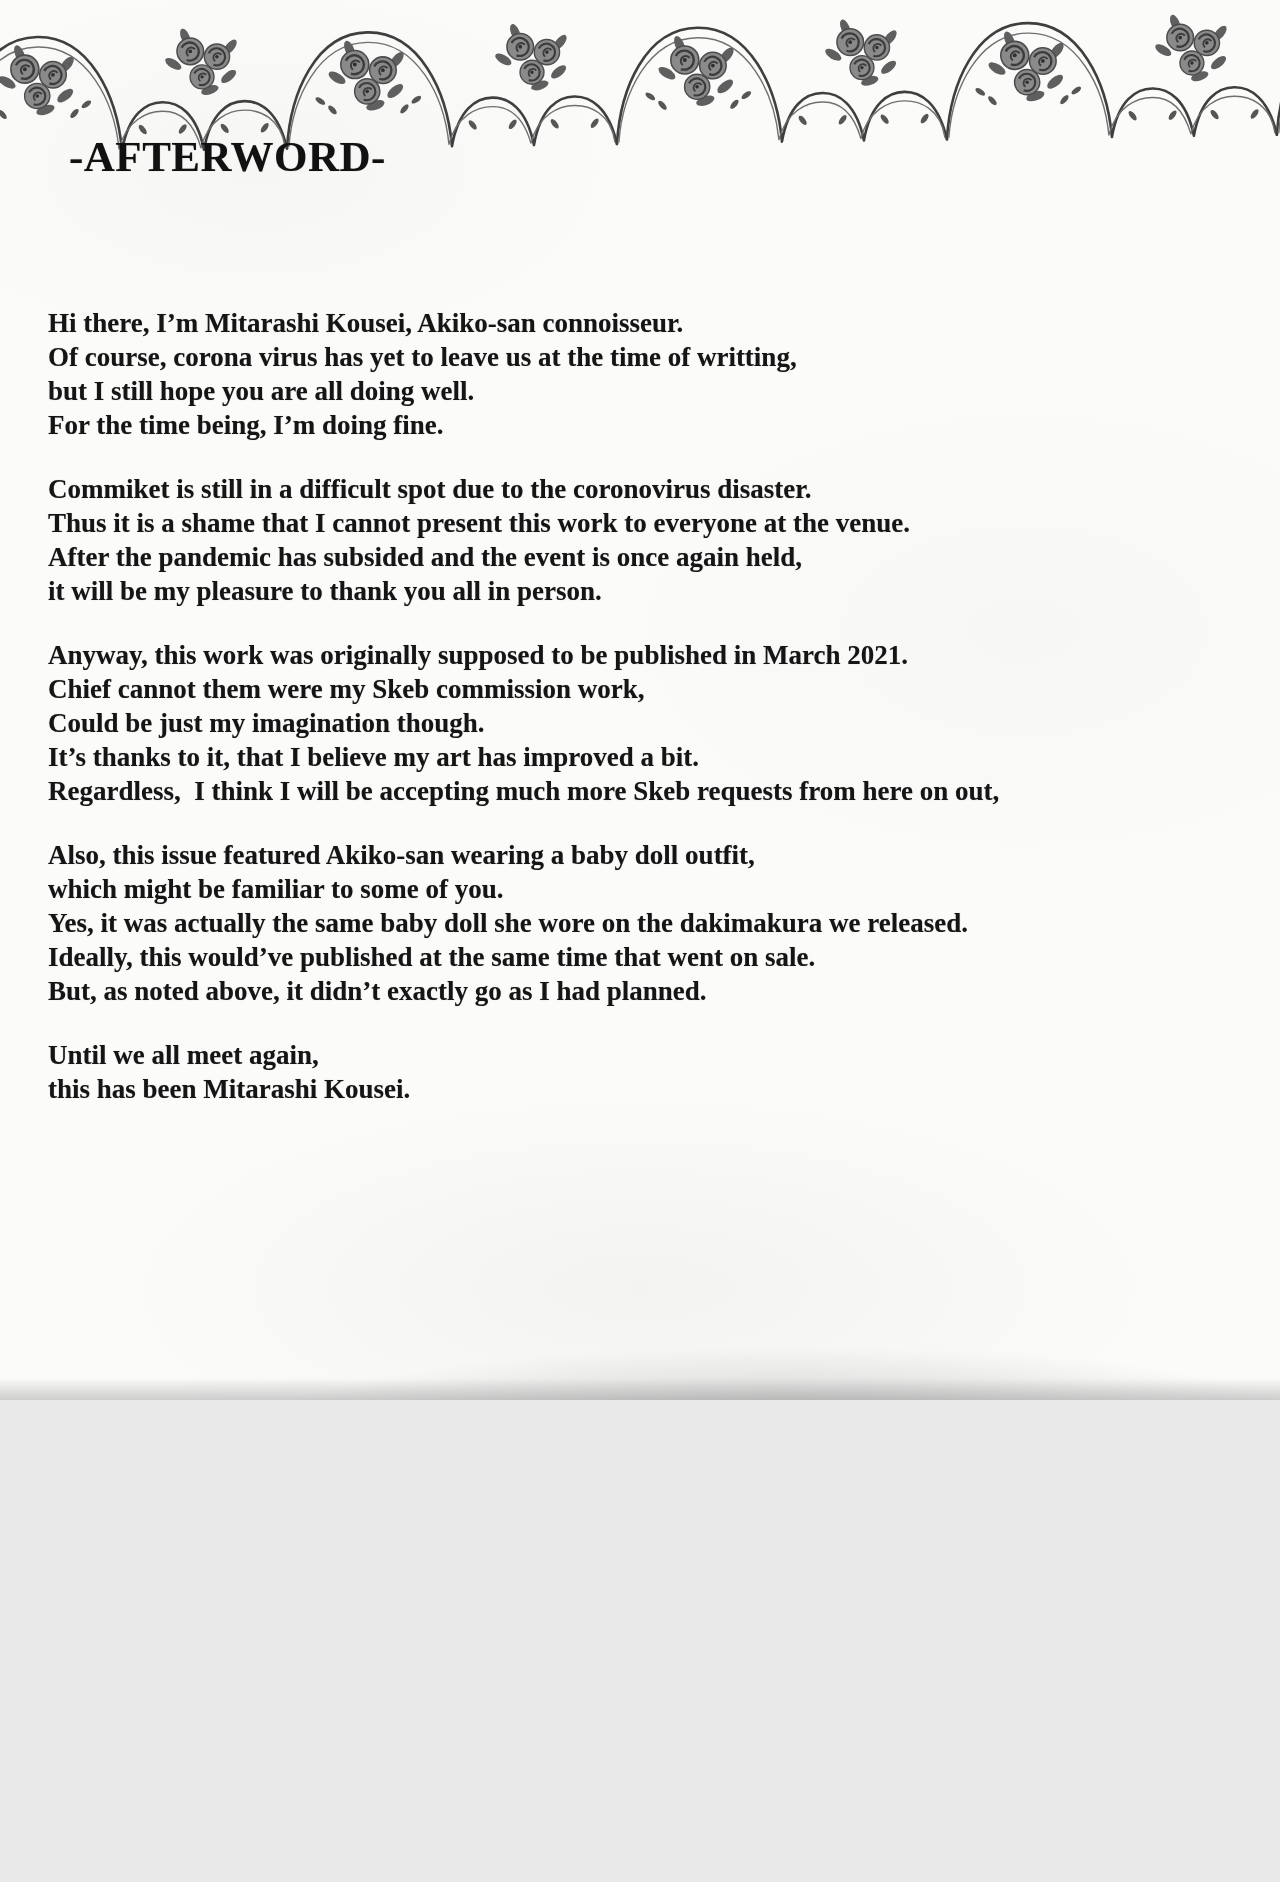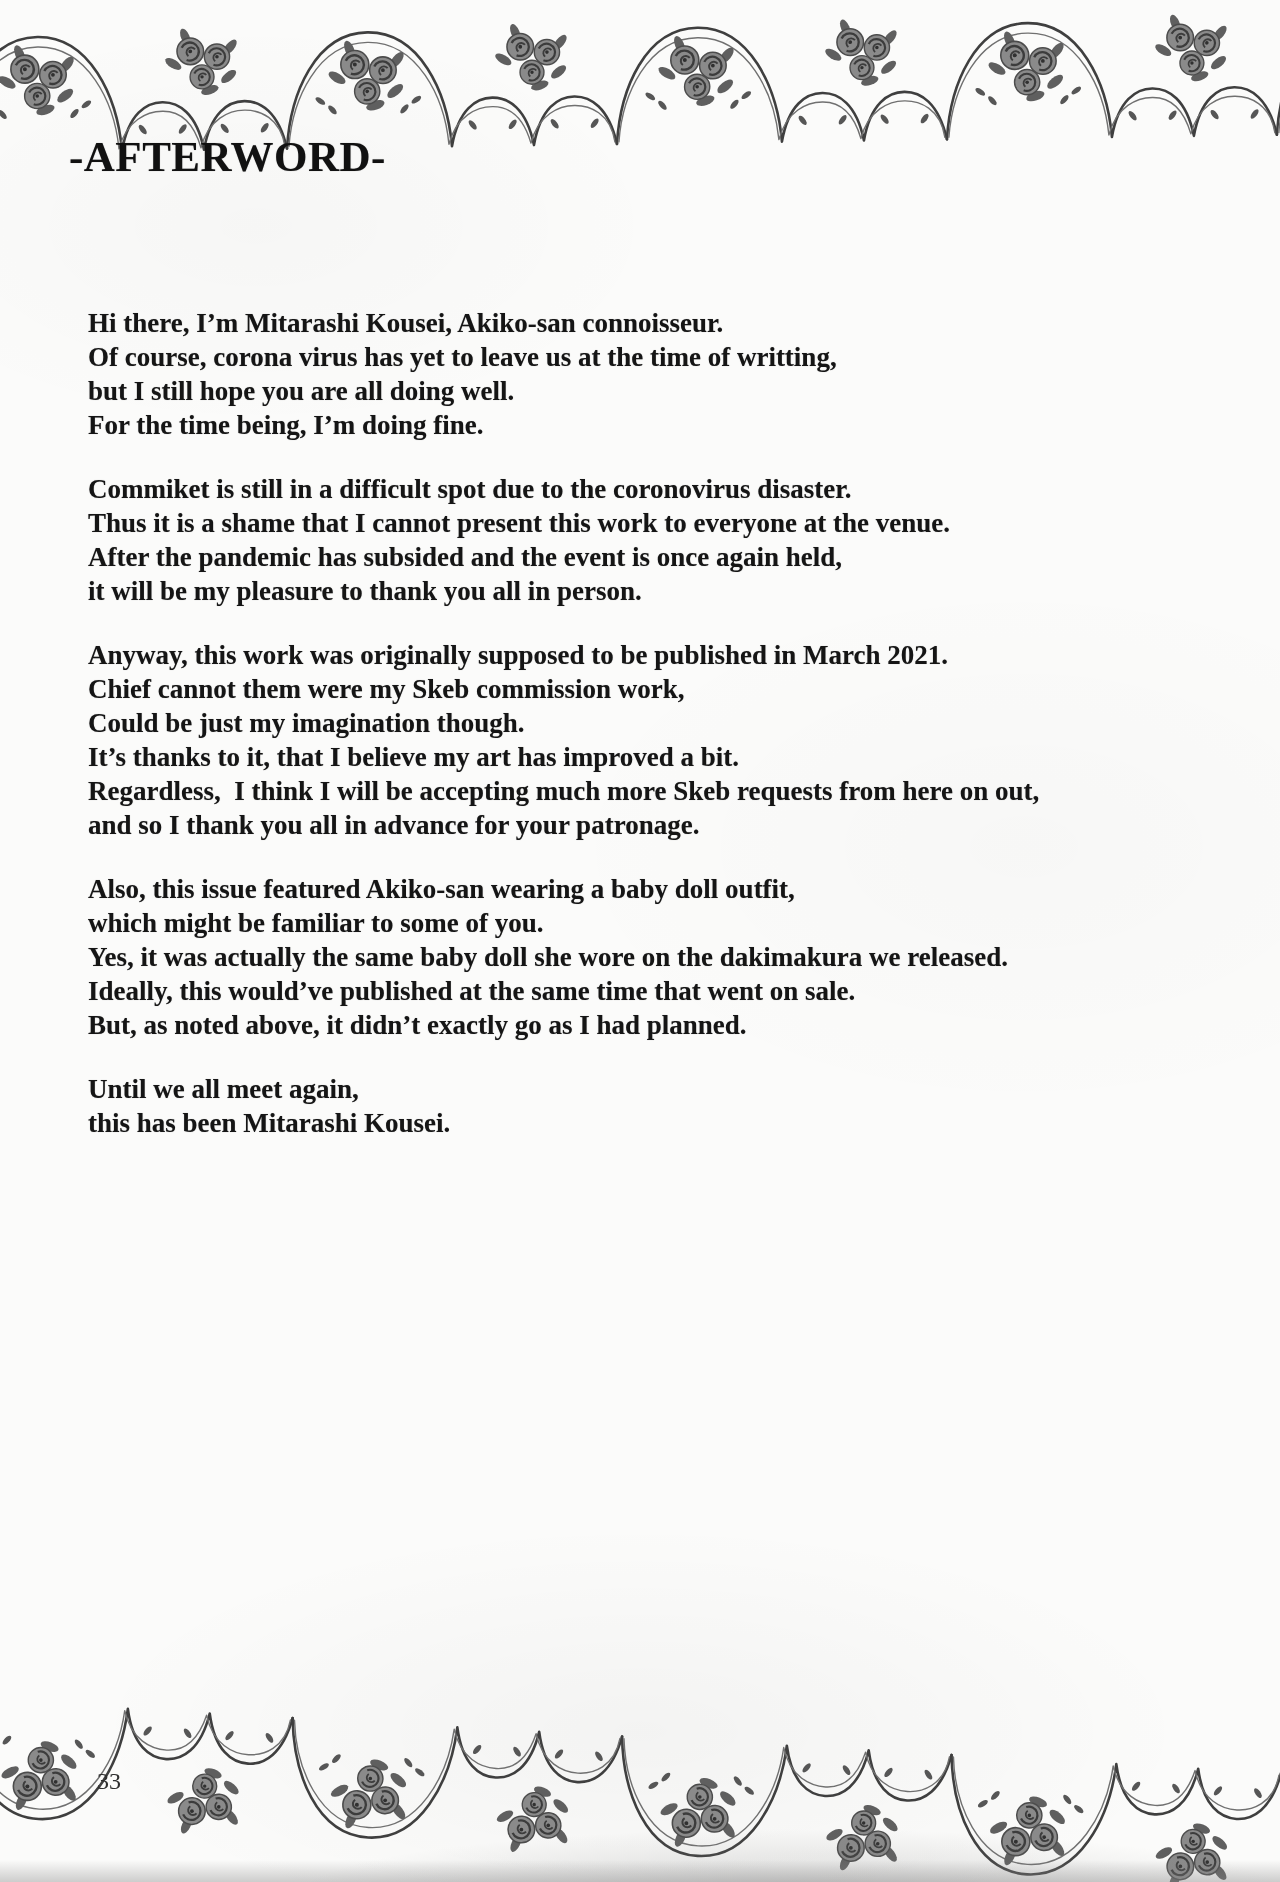--- a/index.html
+++ b/index.html
@@ -1,19 +1,19 @@
 <!DOCTYPE html>
 <html><head>
 <meta charset="utf-8">
 <style>
   html,body{margin:0;padding:0;background:#e9e9e9;}
   .page{
     position:relative;
     width:1280px;
-    height:1882px;
+    height:1400px;
     margin:0 auto;
     overflow:hidden;
     background:
       radial-gradient(ellipse 600px 300px at 20% 12%, rgba(0,0,0,0.018), transparent 70%),
       radial-gradient(ellipse 700px 400px at 80% 45%, rgba(0,0,0,0.015), transparent 70%),
       radial-gradient(ellipse 800px 300px at 50% 92%, rgba(0,0,0,0.03), transparent 70%),
       #fbfbfa;
     font-family:"Liberation Serif","DejaVu Serif",serif;
     color:#151515;
   }
@@ -33,21 +33,21 @@
   .body-text{
     position:absolute;
     left:48px; top:306px;
     width:1190px;
     font-size:27px;
     font-weight:bold;
     line-height:34px;
     text-shadow:0 0 1px rgba(0,0,0,0.3);
   }
   .paragraph{margin:0 0 30px 0;}
-  .line{white-space:pre;margin-left:40px;}
+  .line{white-space:pre;}
   .page-number{
     position:absolute;
     left:97px; top:1768px;
     font-size:24px;
     color:#2e2e2e;
   }
   .bottom-smudge{
     position:absolute;
     left:0; bottom:0; width:100%; height:70px;
     background:radial-gradient(ellipse 55% 130% at 62% 115%, rgba(120,120,120,0.28), transparent 70%);
@@ -140,21 +140,20 @@
         <div class="line">Thus it is a shame that I cannot present this work to everyone at the venue.</div>
         <div class="line">After the pandemic has subsided and the event is once again held,</div>
         <div class="line">it will be my pleasure to thank you all in person.</div>
       </div>
       <div class="paragraph">
         <div class="line">Anyway, this work was originally supposed to be published in March 2021.</div>
         <div class="line">Chief cannot them were my Skeb commission work,</div>
         <div class="line">Could be just my imagination though.</div>
         <div class="line">It’s thanks to it, that I believe my art has improved a bit.</div>
         <div class="line">Regardless,  I think I will be accepting much more Skeb requests from here on out,</div>
-        <div class="line">and so I thank you all in advance for your patronage.</div>
       </div>
       <div class="paragraph">
         <div class="line">Also, this issue featured Akiko-san wearing a baby doll outfit,</div>
         <div class="line">which might be familiar to some of you.</div>
         <div class="line">Yes, it was actually the same baby doll she wore on the dakimakura we released.</div>
         <div class="line">Ideally, this would’ve published at the same time that went on sale.</div>
         <div class="line">But, as noted above, it didn’t exactly go as I had planned.</div>
       </div>
       <div class="paragraph">
         <div class="line">Until we all meet again,</div>

